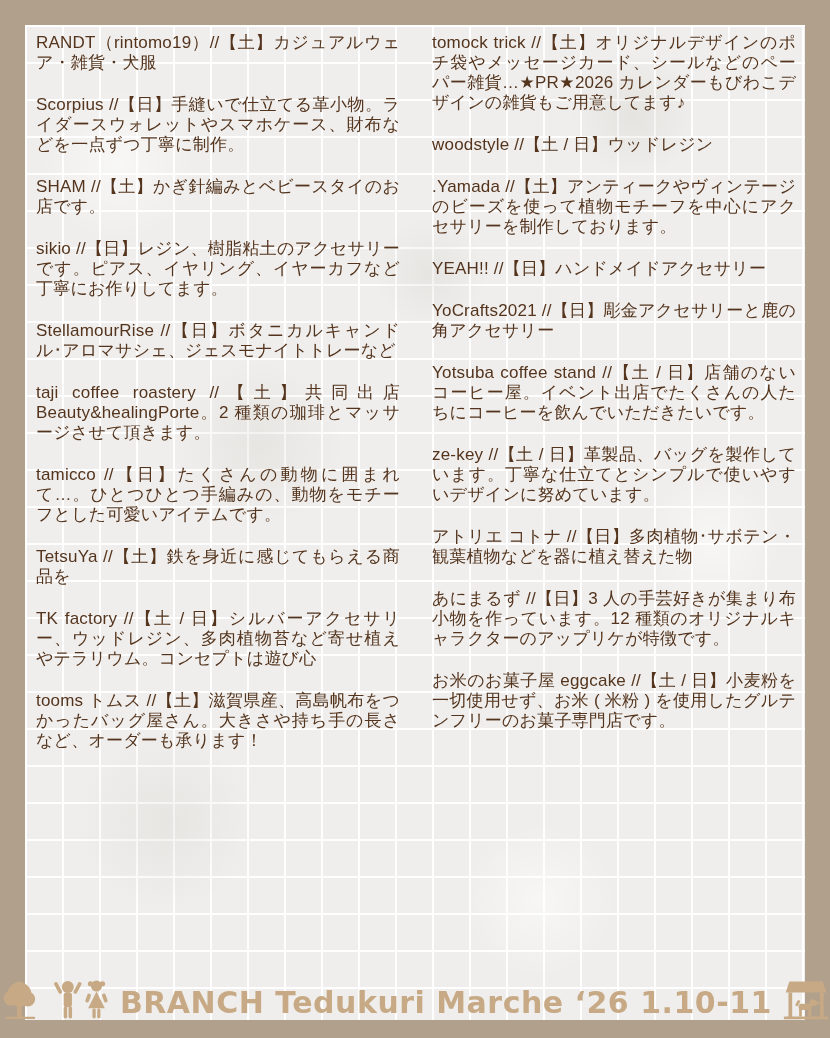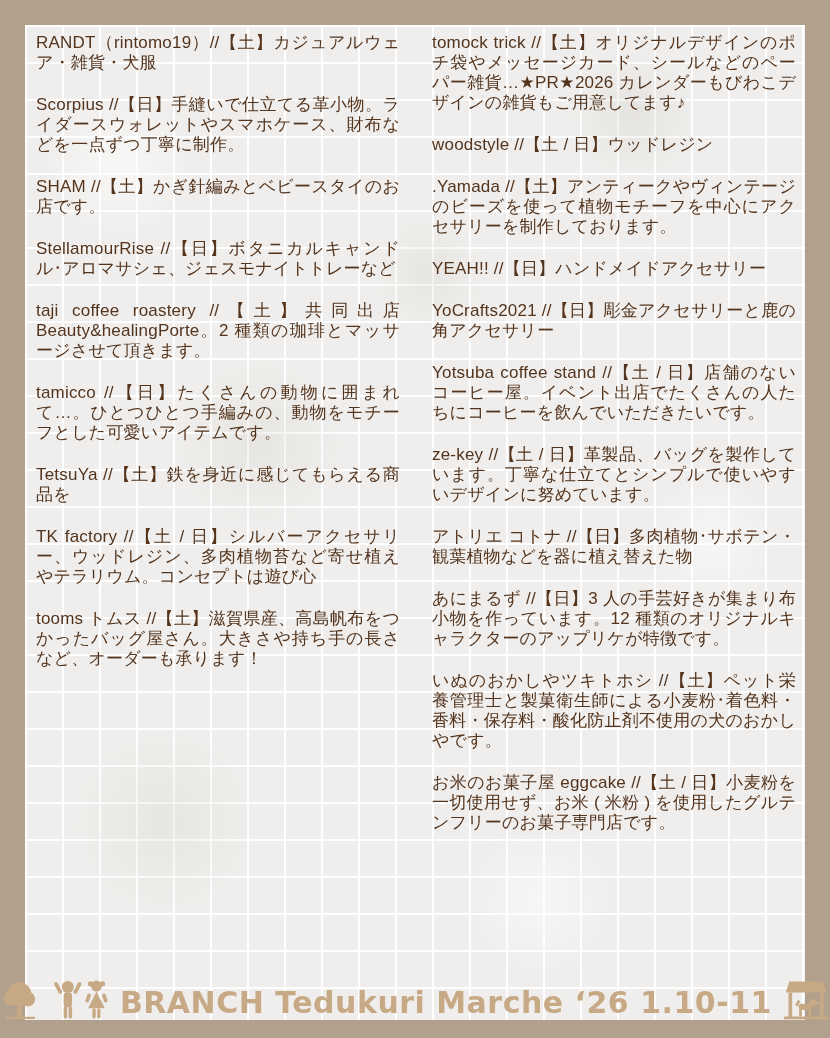--- a/index.html
+++ b/index.html
@@ -74,38 +74,38 @@
 <body>
 
 <div class="page">
   <div class="tiles"></div>
 
   <div class="columns">
     <div class="col">
       <p class="entry">RANDT（rintomo19）//【土】カジュアルウェア・雑貨・犬服</p>
       <p class="entry">Scorpius //【日】手縫いで仕立てる革小物。ライダースウォレットやスマホケース、財布などを一点ずつ丁寧に制作。</p>
       <p class="entry">SHAM //【土】かぎ針編みとベビースタイのお店です。</p>
+      <p class="entry">sikio //【日】レジン、樹脂粘土のアクセサリーです。ピアス、イヤリング、イヤーカフなど丁寧にお作りしてます。</p>
       <p class="entry">StellamourRise //【日】ボタニカルキャンドル･アロマサシェ、ジェスモナイトトレーなど</p>
       <p class="entry">taji coffee roastery //【土】共同出店 Beauty&amp;healingPorte。2 種類の珈琲とマッサージさせて頂きます。</p>
       <p class="entry">tamicco //【日】たくさんの動物に囲まれて…。ひとつひとつ手編みの、動物をモチーフとした可愛いアイテムです。</p>
       <p class="entry">TetsuYa //【土】鉄を身近に感じてもらえる商品を</p>
       <p class="entry">TK factory //【土 / 日】シルバーアクセサリー、ウッドレジン、多肉植物苔など寄せ植えやテラリウム。コンセプトは遊び心</p>
       <p class="entry">tooms トムス //【土】滋賀県産、高島帆布をつかったバッグ屋さん。大きさや持ち手の長さなど、オーダーも承ります！</p>
     </div>
     <div class="col">
       <p class="entry">tomock trick //【土】オリジナルデザインのポチ袋やメッセージカード、シールなどのペーパー雑貨…★PR★2026 カレンダーもびわこデザインの雑貨もご用意してます♪</p>
       <p class="entry">woodstyle //【土 / 日】ウッドレジン</p>
       <p class="entry">.Yamada //【土】アンティークやヴィンテージのビーズを使って植物モチーフを中心にアクセサリーを制作しております。</p>
       <p class="entry">YEAH!! //【日】ハンドメイドアクセサリー</p>
       <p class="entry">YoCrafts2021 //【日】彫金アクセサリーと鹿の角アクセサリー</p>
       <p class="entry">Yotsuba coffee stand //【土 / 日】店舗のないコーヒー屋。イベント出店でたくさんの人たちにコーヒーを飲んでいただきたいです。</p>
       <p class="entry">ze-key //【土 / 日】革製品、バッグを製作しています。丁寧な仕立てとシンプルで使いやすいデザインに努めています。</p>
       <p class="entry">アトリエ コトナ //【日】多肉植物･サボテン・観葉植物などを器に植え替えた物</p>
       <p class="entry">あにまるず //【日】3 人の手芸好きが集まり布小物を作っています。12 種類のオリジナルキャラクターのアップリケが特徴です。</p>
-      <p class="entry">いぬのおかしやツキトホシ //【土】ペット栄養管理士と製菓衛生師による小麦粉･着色料・香料・保存料・酸化防止剤不使用の犬のおかしやです。</p>
       <p class="entry">お米のお菓子屋 eggcake //【土 / 日】小麦粉を一切使用せず、お米 ( 米粉 ) を使用したグルテンフリーのお菓子専門店です。</p>
     </div>
   </div>
 
   <div class="footer">
 
     <svg class="ficon" width="46" height="44" viewBox="0 0 46 44">
       <g fill="#c7aa85">
         <circle cx="21" cy="16" r="13"></circle>
         <circle cx="12" cy="20" r="8"></circle>

